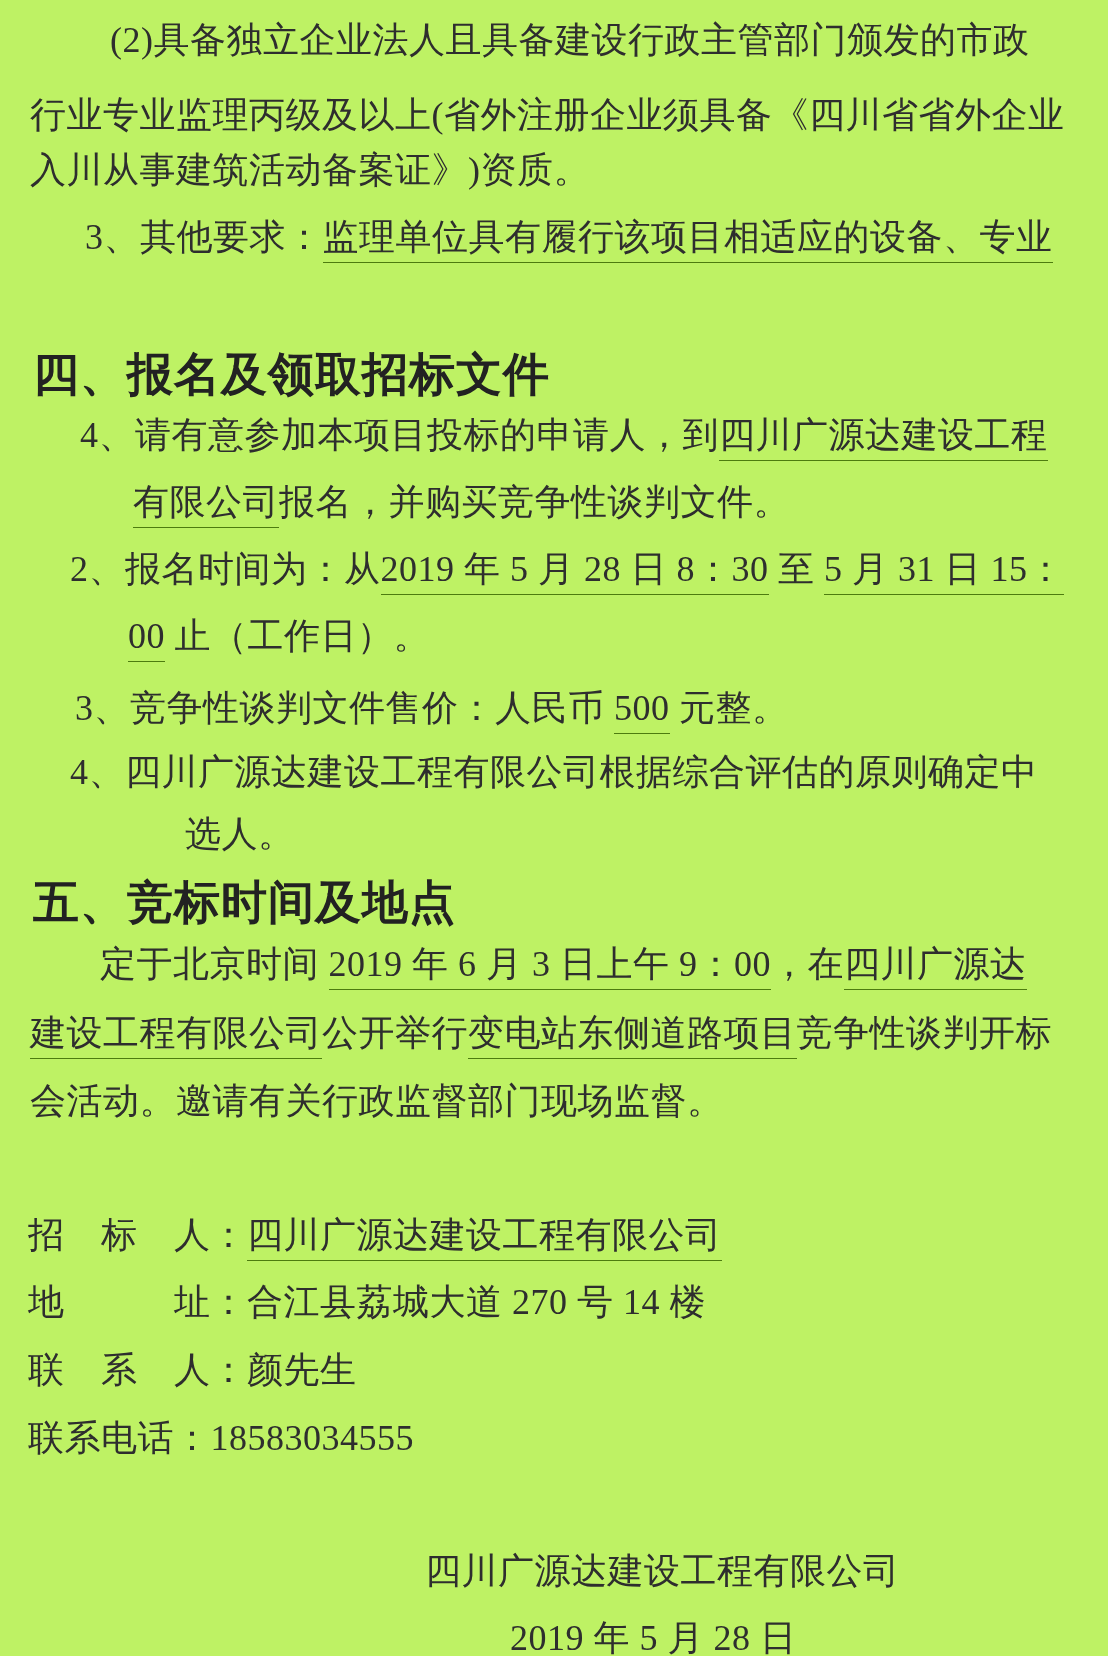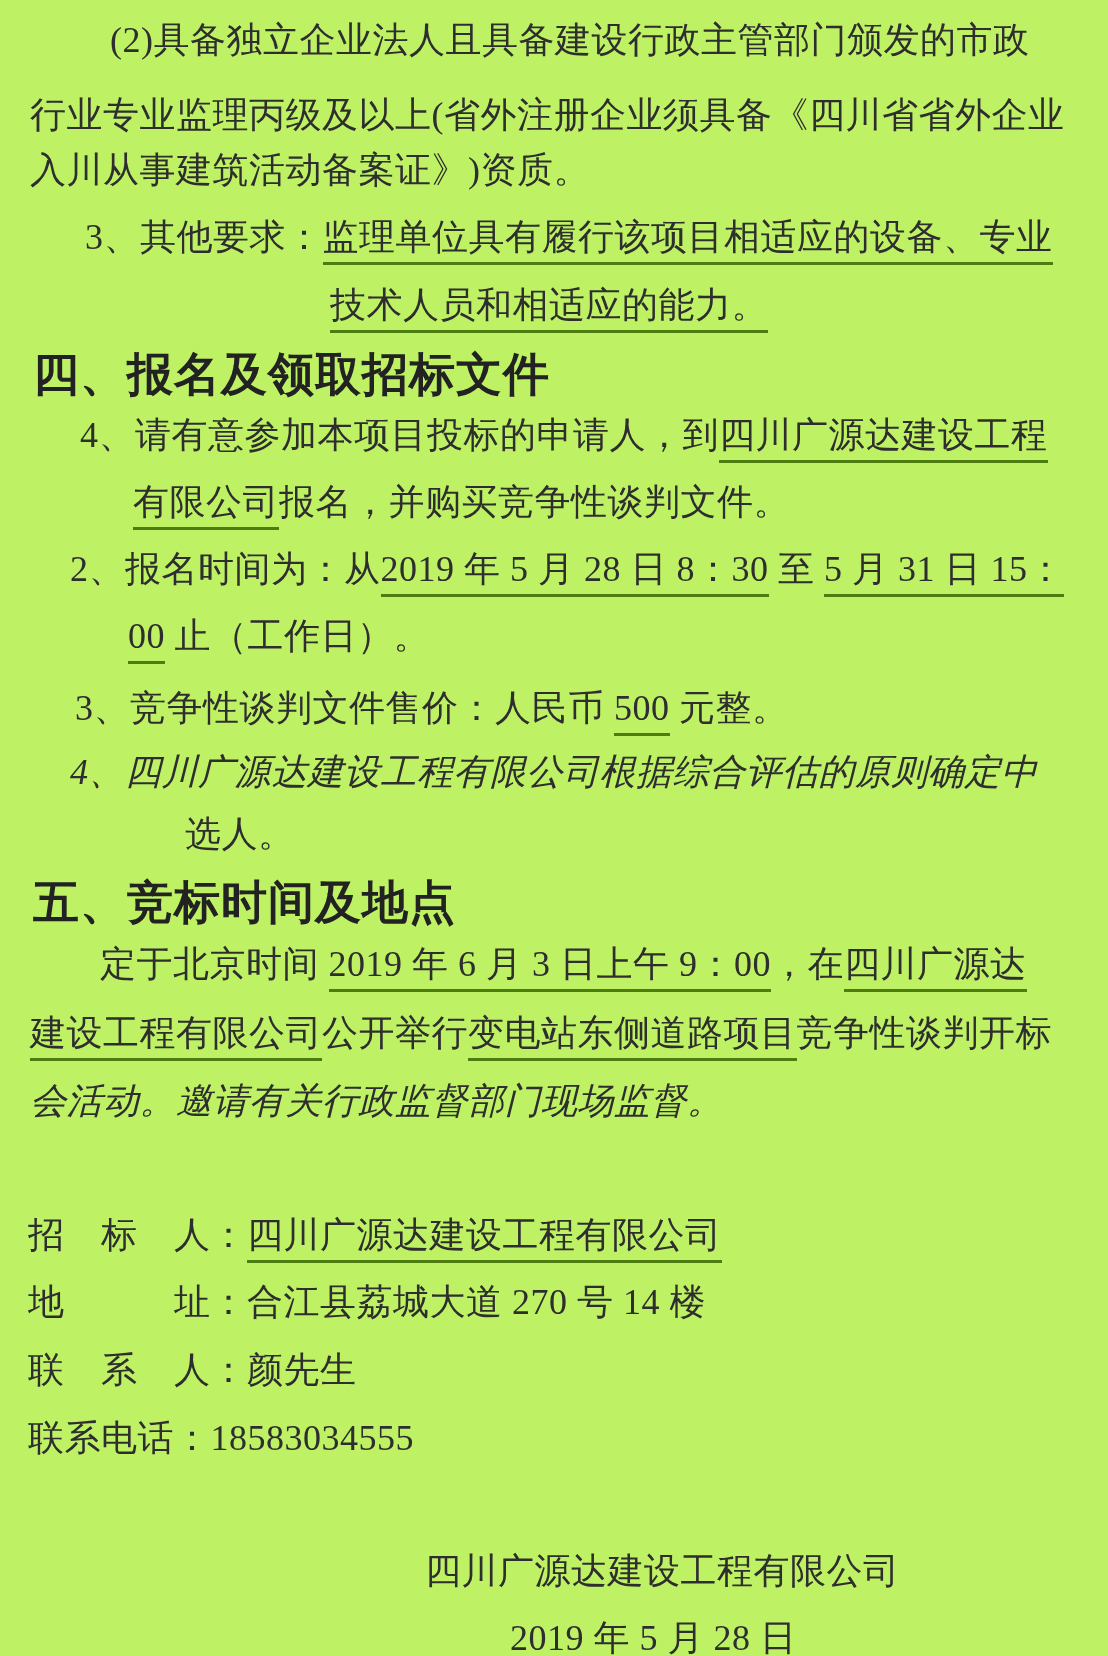--- a/index.html
+++ b/index.html
@@ -24,44 +24,41 @@
     line-height: 1.15;
   }
   .heading {
     font-family: "Liberation Sans", "DejaVu Sans", sans-serif;
     font-weight: 700;
     font-size: 46px;
     letter-spacing: 1px;
     color: #222222;
   }
   .u {
-    border-bottom: 3px solid #4d7c0f;
+    border-bottom: 1px solid #4d7c0f;
     padding-bottom: 5px;
   }
 </style>
 </head>
 <body>
 
 <div class="page">
 
   <div class="line" style="top:20px; left:110px;">
     <span>(2)具备独立企业法人且具备建设行政主管部门颁发的市政</span>
   </div>
   <div class="line" style="top:86px; left:30px;margin-top:9px;">
     <span>行业专业监理丙级及以上(省外注册企业须具备《四川省省外企业</span>
   </div>
   <div class="line" style="top:150px; left:30px;">
     <span>入川从事建筑活动备案证》)资质。</span>
   </div>
 
   <div class="line" style="top:217px; left:85px;">
     <span>3、其他要求：</span><span class="u">监理单位具有履行该项目相适应的设备、专业</span>
-  </div>
-  <div class="line" style="top:285px; left:330px;">
-    <span class="u">技术人员和相适应的能力。</span>
   </div>
 
   <div class="line heading" style="top:348px; left:33px;">
     <span>四、报名及领取招标文件</span>
   </div>
 
   <div class="line" style="top:415px; left:80px;">
     <span>4、请有意参加本项目投标的申请人，到</span><span class="u">四川广源达建设工程</span>
   </div>
   <div class="line" style="top:482px; left:133px;">
@@ -72,38 +69,38 @@
     <span>2、报名时间为：从</span><span class="u">2019 年 5 月 28 日 8：30</span><span> 至 </span><span class="u"> 5 月 31 日 15：</span>
   </div>
   <div class="line" style="top:616px; left:128px;">
     <span class="u">00</span><span> 止（工作日）。</span>
   </div>
 
   <div class="line" style="top:688px; left:75px;">
     <span>3、竞争性谈判文件售价：人民币 </span><span class="u">500</span><span> 元整。</span>
   </div>
 
-  <div class="line" style="top:752px; left:70px;font-style:italic;">
+  <div class="line" style="top:752px; left:70px;">
     <span>4、四川广源达建设工程有限公司根据综合评估的原则确定中</span>
   </div>
   <div class="line" style="top:814px; left:185px;">
     <span>选人。</span>
   </div>
 
   <div class="line heading" style="top:876px; left:33px;">
     <span>五、竞标时间及地点</span>
   </div>
 
   <div class="line" style="top:944px; left:100px;">
     <span>定于北京时间 </span><span class="u"> 2019 年 6 月 3 日上午 9：00</span><span>，在</span><span class="u">四川广源达</span>
   </div>
   <div class="line" style="top:1013px; left:30px;">
     <span class="u">建设工程有限公司</span><span>公开举行</span><span class="u">变电站东侧道路项目</span><span>竞争性谈判开标</span>
   </div>
-  <div class="line" style="top:1081px; left:30px;font-style:italic;">
+  <div class="line" style="top:1081px; left:30px;">
     <span>会活动。邀请有关行政监督部门现场监督。</span>
   </div>
 
   <div class="line" style="top:1215px; left:28px;">
     <span>招　标　人：</span><span class="u">四川广源达建设工程有限公司</span>
   </div>
   <div class="line" style="top:1282px; left:28px;">
     <span>地　　　址：</span><span>合江县荔城大道 270 号 14 楼</span>
   </div>
   <div class="line" style="top:1350px; left:28px;">

